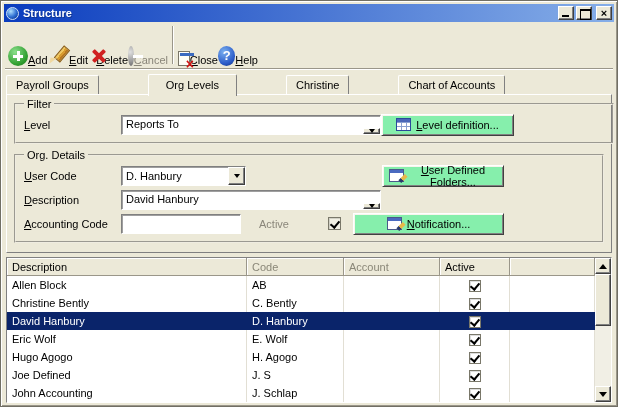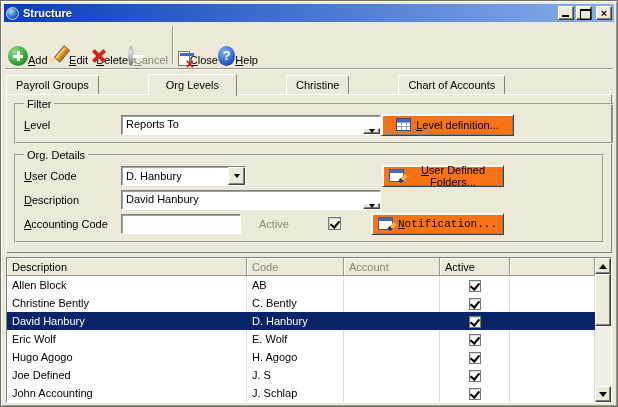--- a/index.html
+++ b/index.html
@@ -79,26 +79,26 @@
            border-color:#808080 #fff #fff #808080; box-shadow: inset 1px 1px 0 #40404080; }
   .combo-text { flex:1; padding:2px 4px; line-height:15px; white-space:nowrap; overflow:hidden; }
   .combo-btn { flex:0 0 17px; background:#ECE9D8; border:1px solid; border-color:#fff #404040 #404040 #fff;
                box-shadow: inset -1px -1px 0 #808080; display:flex; align-items:center; justify-content:center; }
   .arrow-down { width:0; height:0; border-left:3px solid transparent; border-right:3px solid transparent;
                 border-top:4px solid #000; }
   .w240 { width:260px;align-items:flex-end; } .w125 { width:125px; }
   .textbox { width:120px; height:20px; background:#fff; border:1px solid; border-color:#808080 #fff #fff #808080;
              box-shadow: inset 1px 1px 0 #40404080; padding:2px 4px; font:inherit; }
 
-  .btn { height:22px; background:#f97316; border:1px solid; border-color:#fff #404040 #404040 #fff;
+  .btn { height:22px; background:#86efac; border:1px solid; border-color:#fff #404040 #404040 #fff;
          box-shadow: inset 1px 1px 0 #F8F6EE, inset -1px -1px 0 #808080;
          display:inline-flex; align-items:center; justify-content:center; gap:5px;
          font:inherit; padding:10px 6px; }
   .btn-slot { margin-left:auto; margin-right:90px; }
-  .btn-ld { width:133px; } .btn-udf { width:122px; } .btn-ntf { width:133px;font-family:Liberation Mono, monospace; }
+  .btn-ld { width:133px; } .btn-udf { width:122px; } .btn-ntf { width:151px; }
   .ico-grid { width:15px; height:13px; flex:0 0 15px; border:1px solid #2A4A9A; background-color:#fff;
       background-image:linear-gradient(#4A66B8 0 3px, transparent 3px),
         repeating-linear-gradient(90deg, transparent 0 4px, #8AA0D0 4px 5px),
         repeating-linear-gradient(180deg, transparent 0 3px, #8AA0D0 3px 4px); }
   .ico-form { width:15px; height:13px; flex:0 0 15px; border:1px solid #4A5A8A; background:#fff; position:relative; }
   .ico-form::before { content:""; position:absolute; left:0; right:0; top:0; height:3px; background:#4A6AC0; }
   .ico-form::after { content:""; position:absolute; right:-2px; bottom:-2px; width:4px; height:9px;
       background:linear-gradient(#E8B84A 0 6px, #2A3A6A 6px); transform:rotate(45deg); }
 
   .cb { display:inline-block; width:13px; height:13px; background:#fff; border:1px solid #7A786A;

